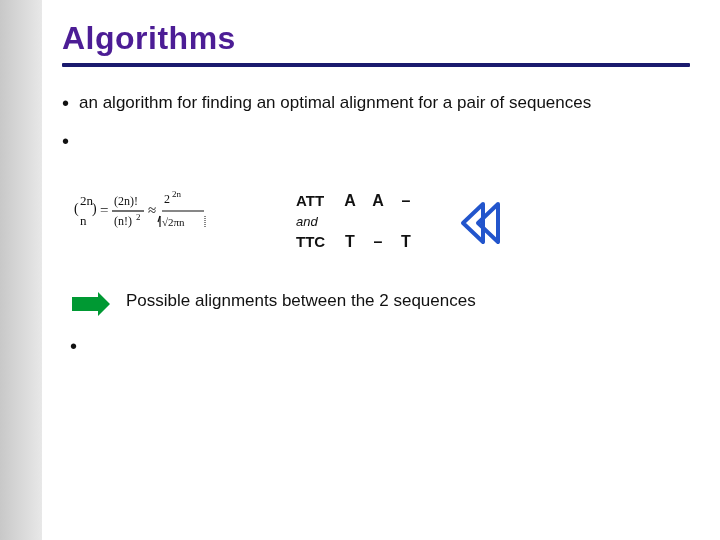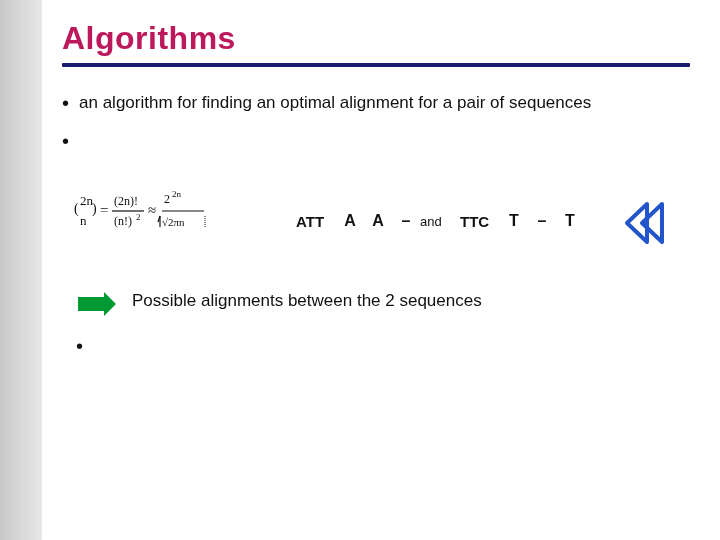--- a/index.html
+++ b/index.html
@@ -37,21 +37,21 @@
       top: 0;
       right: 0;
       bottom: 0;
       padding: 20px 30px 20px 20px;
     }
 
     
     .title {
       font-size: 32px;
       font-weight: bold;
-      color: #be185d;
+      color: #4c1d95;
       margin-bottom: 6px;
       letter-spacing: 0.5px;
     }
 
     
     .divider {
       height: 4px;
       background: #1a1a6e;
       margin-bottom: 24px;
       border-radius: 1px;
@@ -91,21 +91,21 @@
     .formula-svg {
       width: 200px;
       height: 80px;
       flex-shrink: 0;
     }
 
     
     .alignment-block {
       margin-left: 24px;
       display: flex;
-      flex-direction: row;
+      flex-direction: column;
       font-size: 17px;
       font-weight: bold;
       color: #111;
     }
 
     .alignment-row {
       display: flex;
       align-items: center;
       margin-bottom: 4px;
     }
@@ -132,21 +132,21 @@
       align-items: center;
     }
 
     .arrow-svg {
       width: 60px;
       height: 55px;
     }
 
     
     .bottom-section {
-      margin-left: 14px;
+      margin-left: 8px;
     }
 
     .bottom-bullet {
       display: flex;
       align-items: flex-start;
       margin-bottom: 14px;
       font-size: 17px;
       color: #111;
     }
 
@@ -219,21 +219,21 @@
       <div class="alignment-block">
 
         <div class="alignment-row">
           <span class="align-label">ATT</span>
           <span class="align-cell">A</span>
           <span class="align-cell">A</span>
           <span class="align-cell">–</span>
         </div>
 
         <div class="alignment-row">
-          <span class="align-label" style="font-size:13px; font-weight:normal;">and</span>
+          <span class="align-label" style="font-size:13px; font-weight:normal;font-style:italic;">and</span>
         </div>
 
         <div class="alignment-row">
           <span class="align-label">TTC</span>
           <span class="align-cell">T</span>
           <span class="align-cell">–</span>
           <span class="align-cell">T</span>
         </div>
       </div>
 

